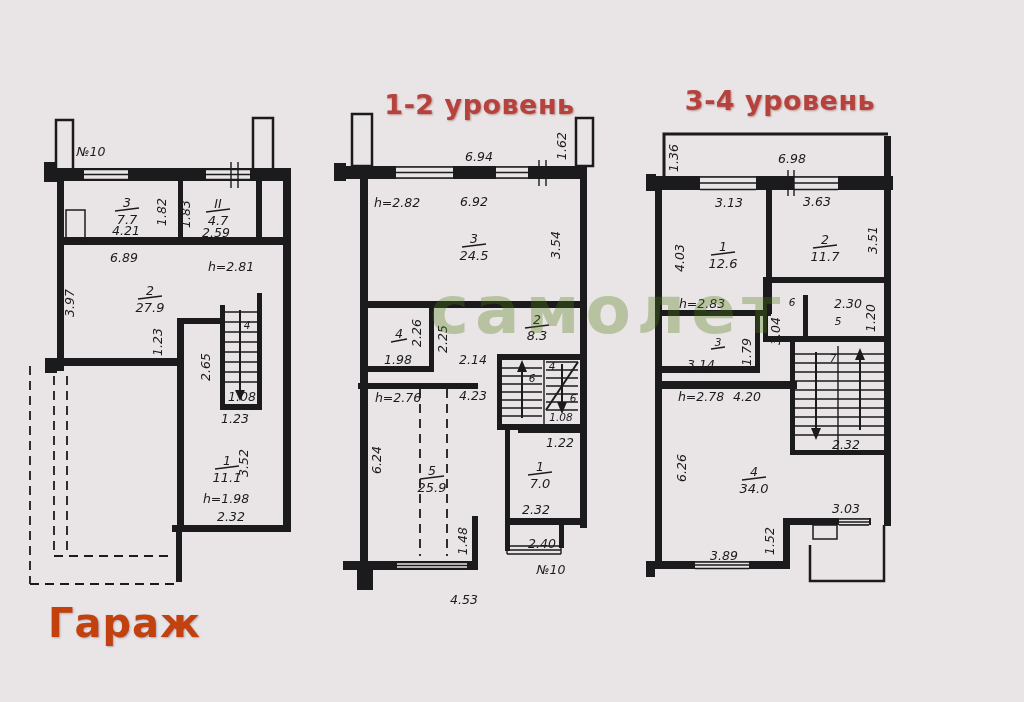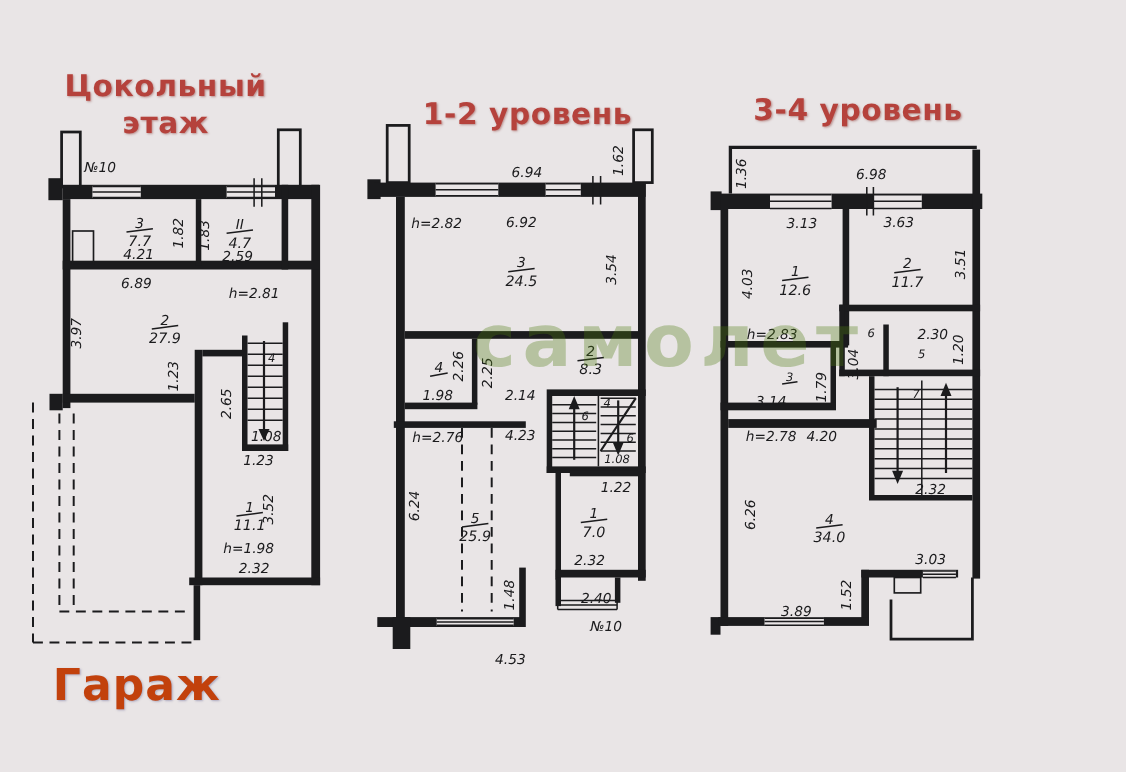--- a/index.html
+++ b/index.html
@@ -26,24 +26,20 @@
   .garage{position:absolute;left:48px;top:600px;font-weight:700;font-size:40px;color:#c2410c;
           text-shadow:1px 1px 2px rgba(60,58,120,.35);letter-spacing:1px;}
   .wm{position:absolute;left:348px;top:272px;width:520px;font-weight:700;font-size:66px;
       color:#4d7c0f;opacity:.32;letter-spacing:6px;pointer-events:none;z-index:5;text-align:center;}
 </style>
 </head>
 <body>
 
 <div class="stage">
 
-  <div class="title t-base">
-    <div>Цокольный</div>
-    <div>этаж</div>
-  </div>
   <div class="title t-l12">1-2 уровень</div>
   <div class="title t-l34">3-4 уровень</div>
   <div class="garage">Гараж</div>
   <div class="wm">самолет</div>
 
   <svg width="1024" height="702" viewBox="0 0 1024 702">
 
     <g>
       <g>
         <rect class="f" x="44" y="162" width="13" height="20"></rect>

